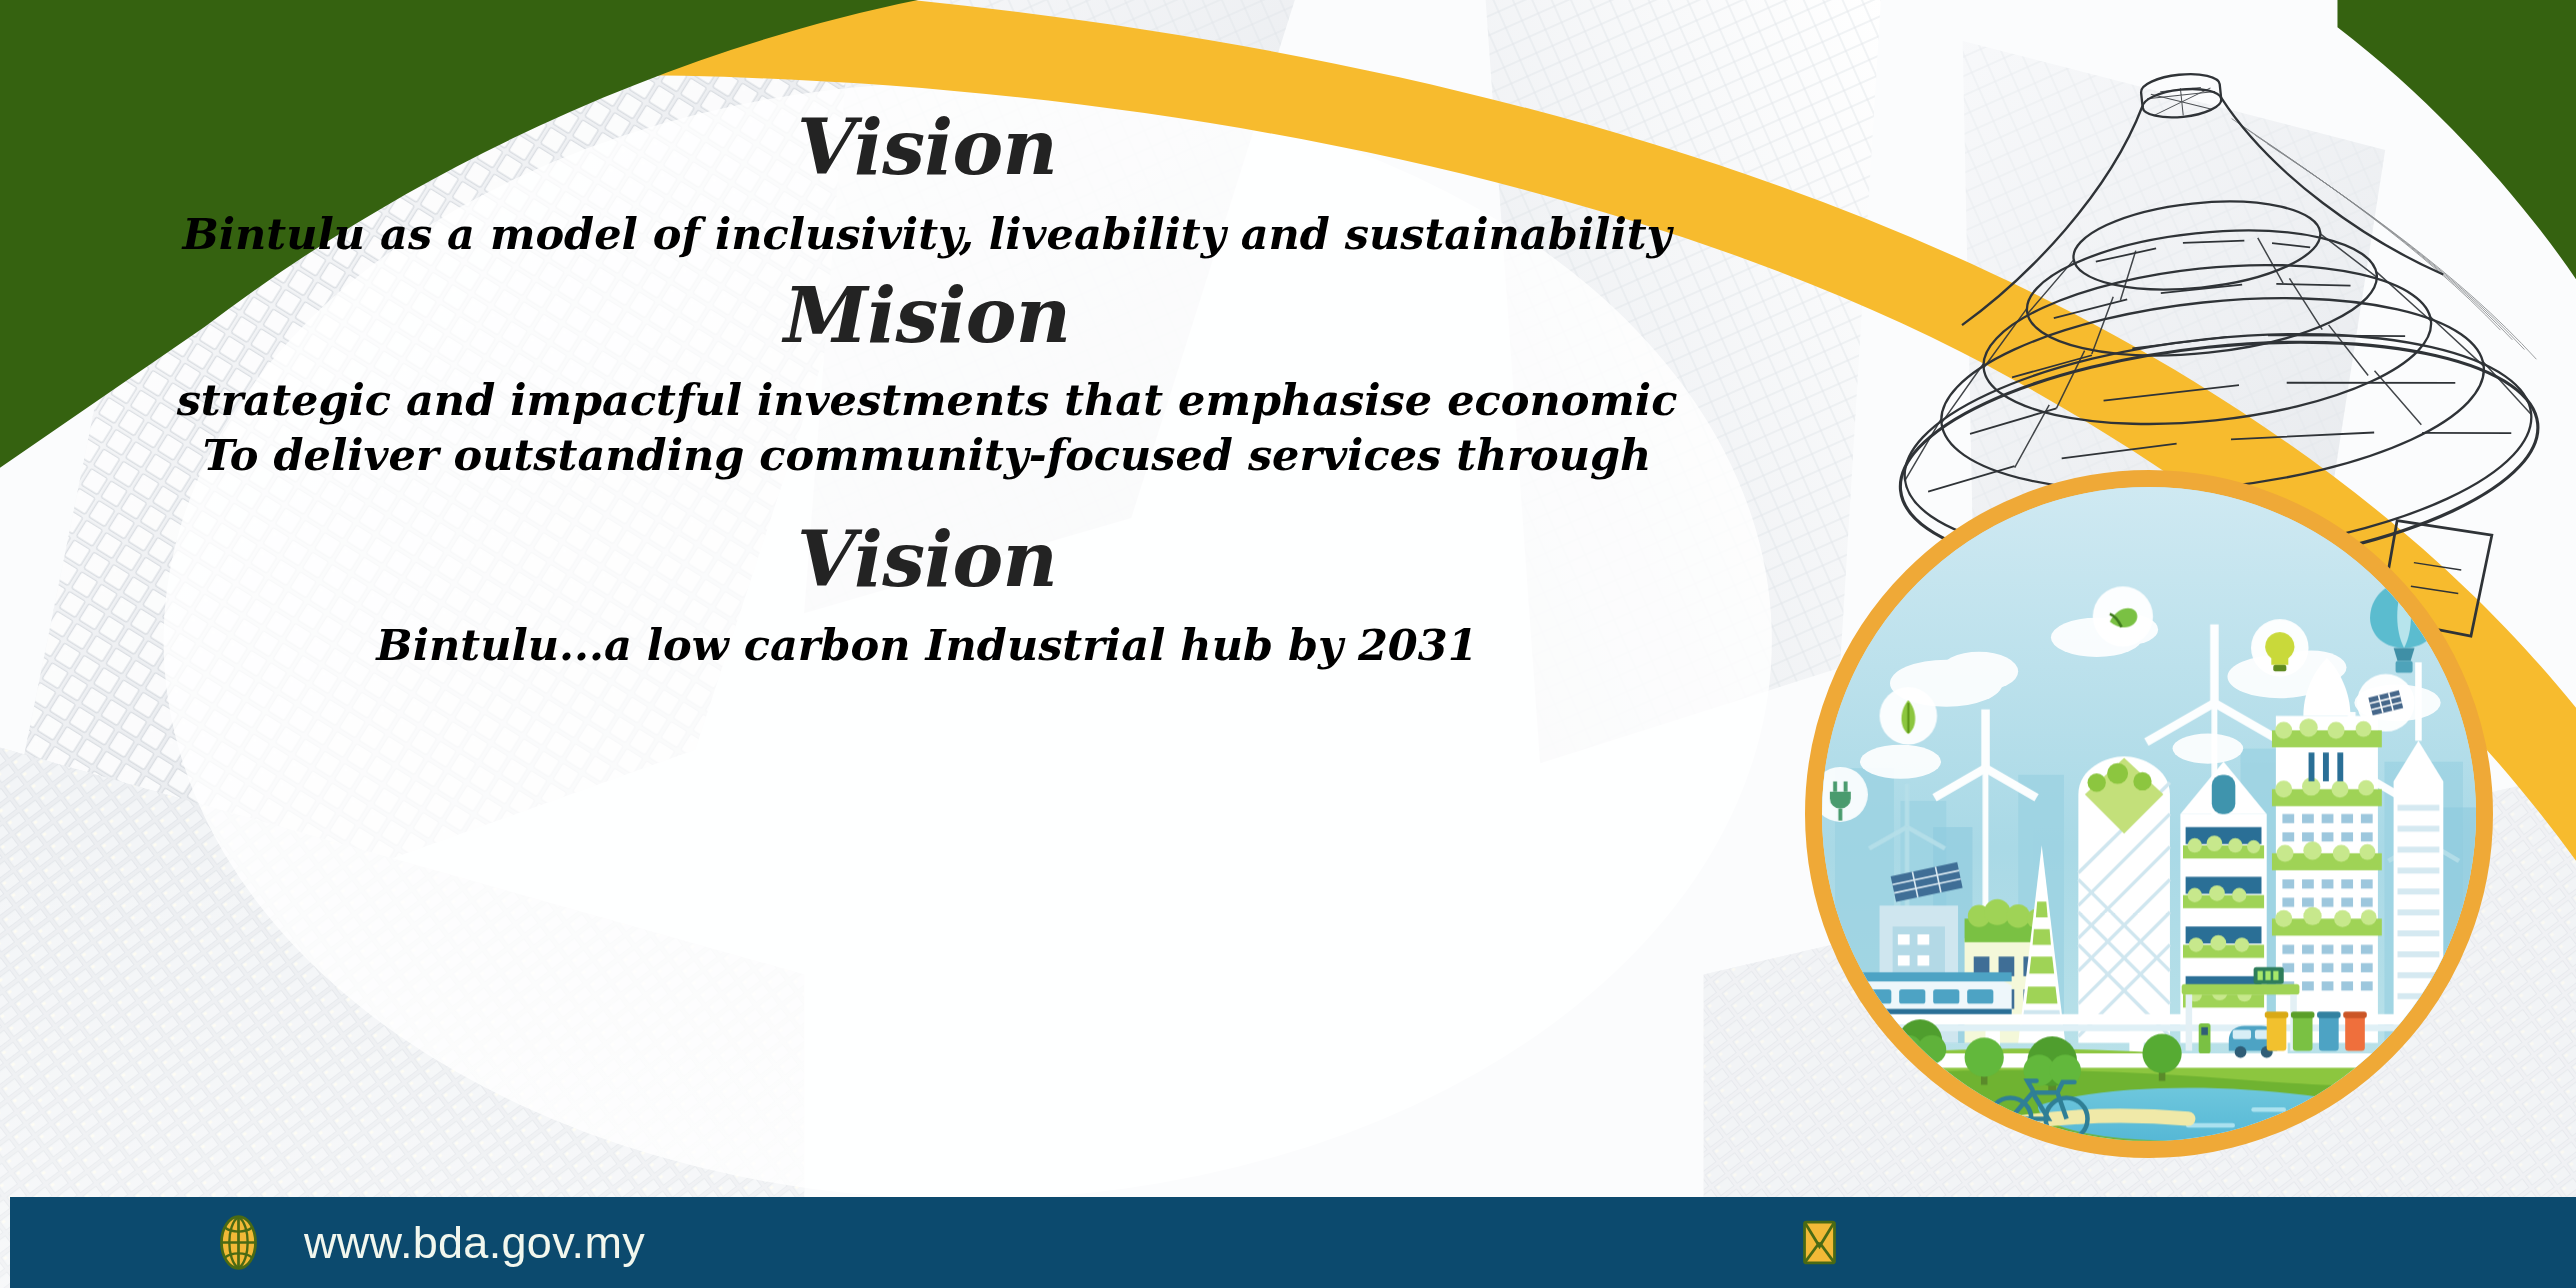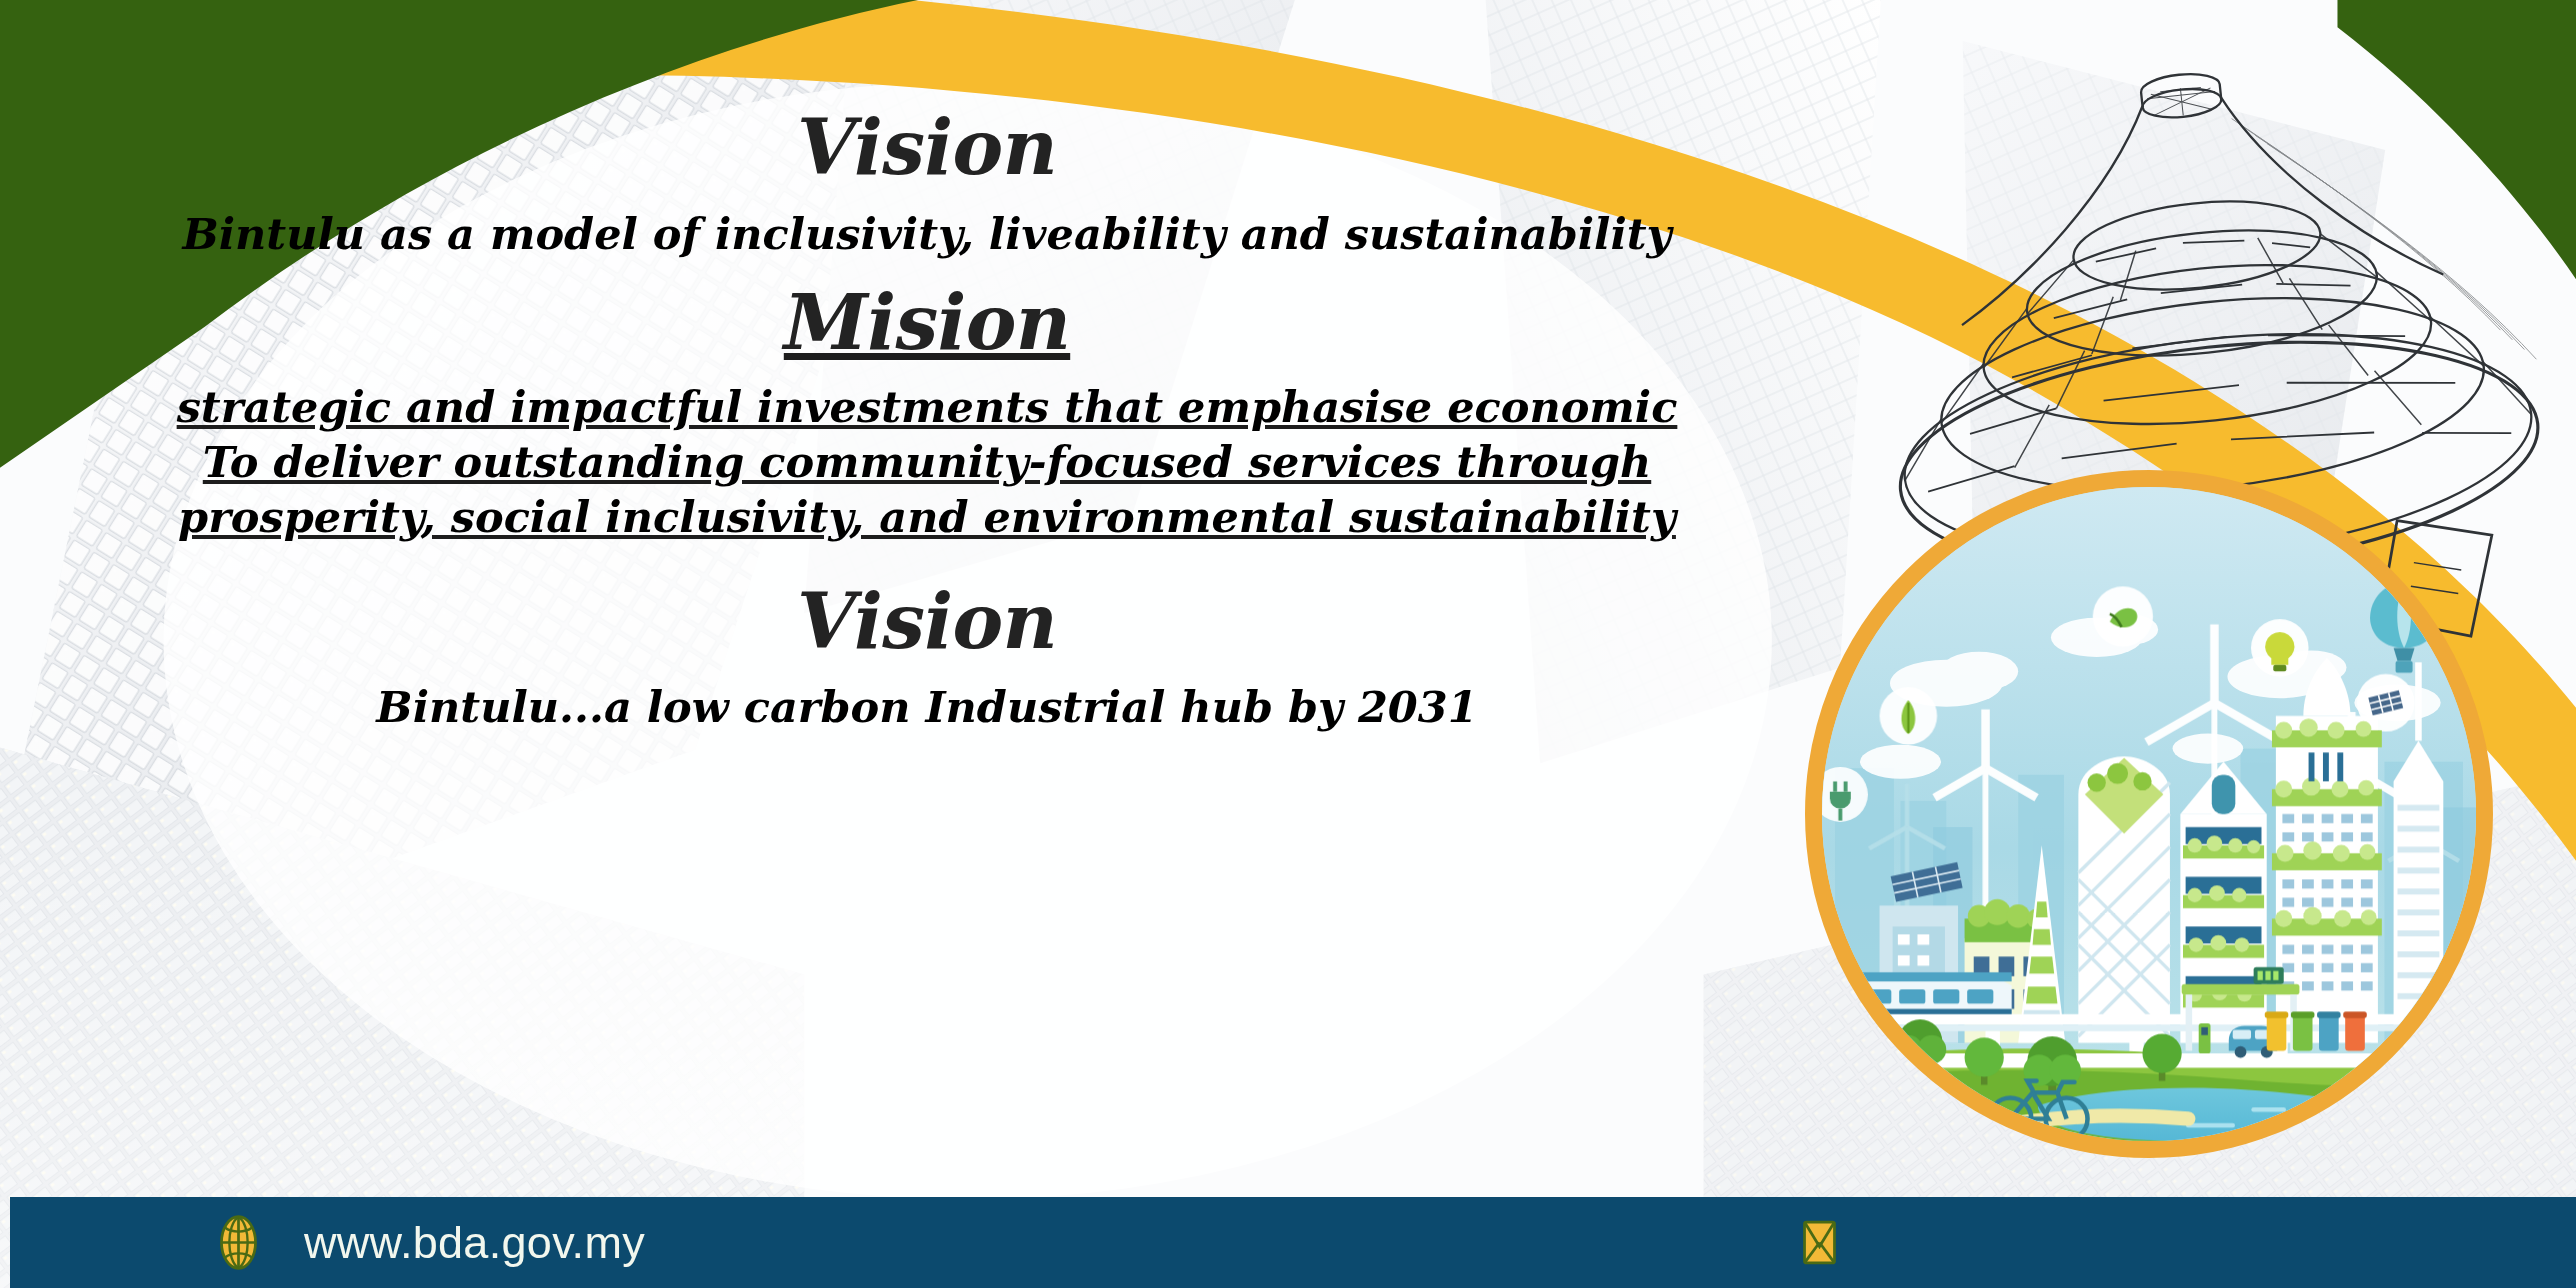--- a/index.html
+++ b/index.html
@@ -29,21 +29,21 @@
   }
   .body-line{
     font-family:"DejaVu Serif",serif;
     font-style:italic;font-weight:700;
     font-size:43px;line-height:1.28;
     color:#000000;
     white-space:nowrap;
   }
   #vision-block{margin-top:2.7px;}
   #vision-sub{margin-top:17.7px;}
-  #mission-block{margin-top:17px;text-decoration:underline;}
+  #mission-block{margin-top:10px;}
   #mission-lines{margin-top:15px;}
   #theme-block{margin-top:34px;}
   #theme-sub{margin-top:16.4px;}
 
   
   #city-badge{
     position:absolute;left:1805px;top:470px;width:688px;height:688px;
     border-radius:50%;
     border:17.7px solid #efa937;
     overflow:hidden;z-index:45;
@@ -222,21 +222,20 @@
     <div class="sec" id="vision-block">
       <div class="heading">Vision</div>
       <div class="body-line" id="vision-sub">Bintulu as a model of inclusivity, liveability and sustainability</div>
     </div>
 
     <div class="sec" id="mission-block">
       <div class="heading">Mision</div>
       <div id="mission-lines">
         <div class="body-line">strategic and impactful investments that emphasise economic</div>
         <div class="body-line">To deliver outstanding community-focused services through</div>
-        <div class="body-line">prosperity, social inclusivity, and environmental sustainability</div>
       </div>
     </div>
 
     <div class="sec" id="theme-block">
       <div class="heading">Vision</div>
       <div class="body-line" id="theme-sub">Bintulu...a low carbon Industrial hub by 2031</div>
     </div>
 
   </div>
 

